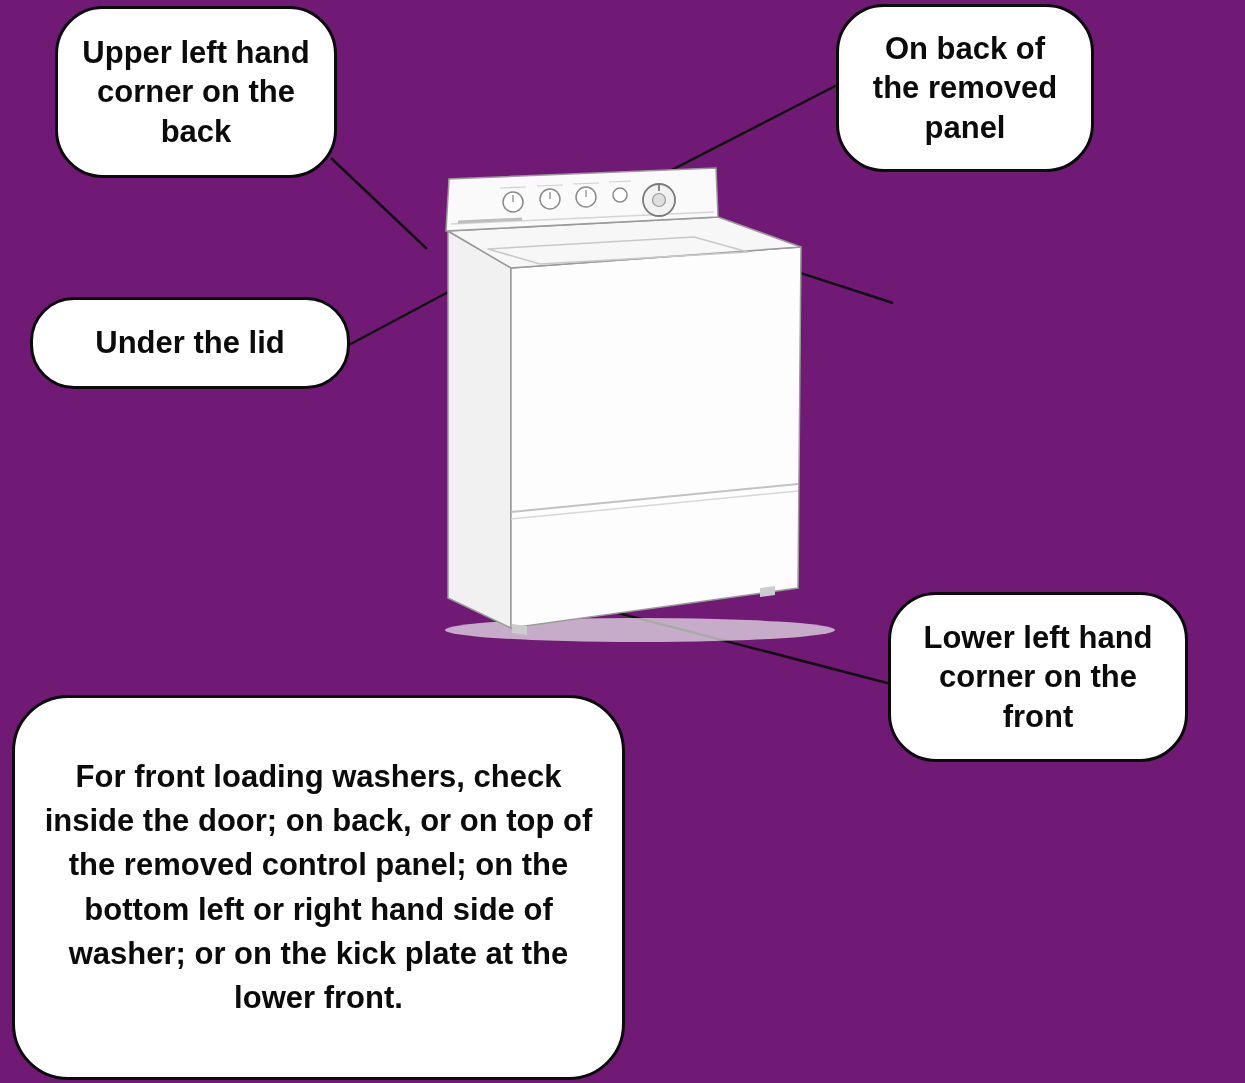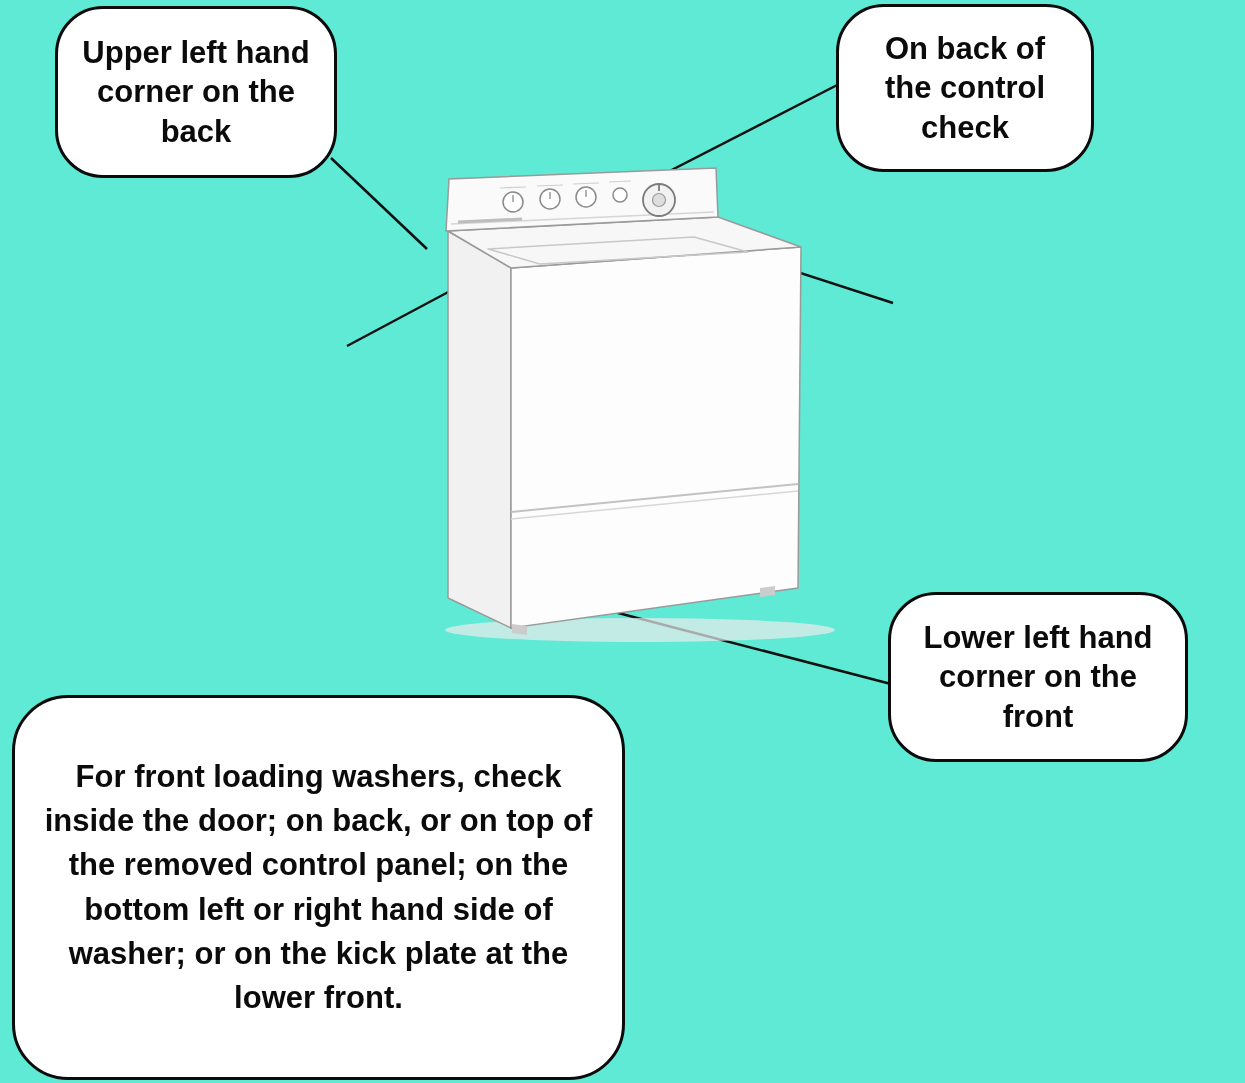--- a/index.html
+++ b/index.html
@@ -3,21 +3,21 @@
 <meta charset="utf-8">
 <style>
   * { margin: 0; padding: 0; box-sizing: border-box; }
   html, body { background: #ffffff; }
   body { font-family: "Liberation Sans", sans-serif; }
 
   .canvas {
     position: relative;
     width: 1245px;
     height: 1083px;
-    background: #5eead4;
+    background: #701a75;
     overflow: hidden;
   }
 
   .layer-svg {
     position: absolute;
     left: 0; top: 0;
     width: 1245px; height: 1083px;
   }
 
   .bubble {
@@ -100,17 +100,18 @@
         <line x1="573" y1="184" x2="599" y2="183"></line>
         <line x1="609" y1="182" x2="631" y2="181"></line>
       </g>
 
       <polygon points="512,624 527,626 527,635 512,633" fill="#cccccc"></polygon>
       <polygon points="760,588 775,586 775,595 760,597" fill="#cccccc"></polygon>
     </g>
   </svg>
 
   <div class="bubble b1">Upper left hand corner on the back</div>
-  <div class="bubble b2">On back of the control check</div>
+  <div class="bubble b2">On back of the removed panel</div>
+  <div class="bubble b3">Under the lid</div>
   <div class="bubble b6">For front loading washers, check inside the door; on back, or on top of the removed control panel; on the bottom left or right hand side of washer; or on the kick plate at the lower front.</div>
   <div class="bubble b5">Lower left hand corner on the front</div>
 
 </div>
 
 </body></html>

